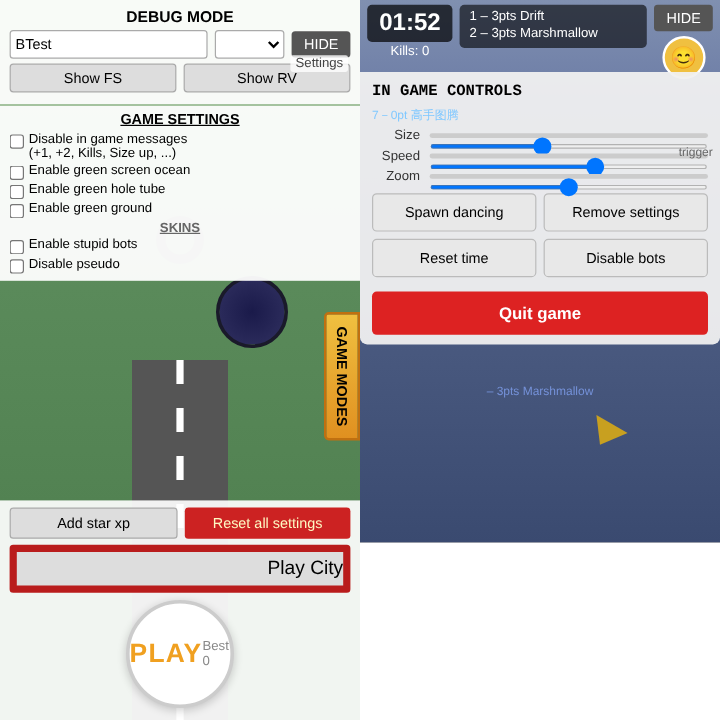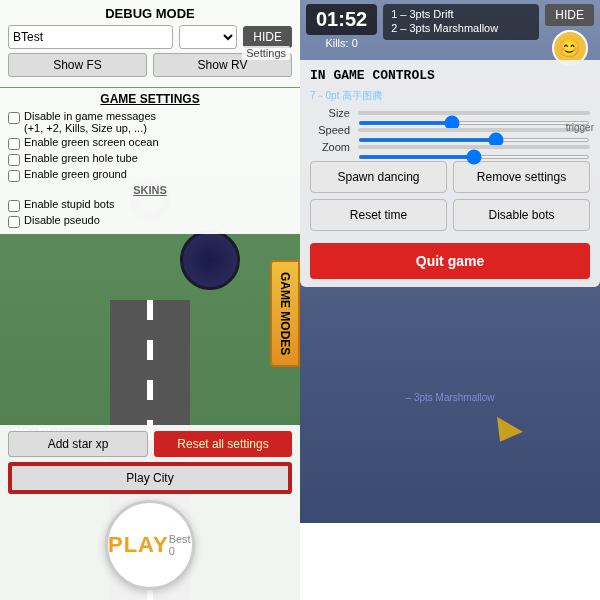--- a/index.html
+++ b/index.html
@@ -186,27 +186,27 @@
       cursor: pointer;
       flex: 1;
     }
     .play-mode-row {
       display: flex;
       gap: 6px;
       margin-bottom: 6px;
     }
     .play-city-btn, .play-pirates-btn {
       background: #ddd;
-      border: 4px solid #b91c1c;
+      border: 6px solid #b91c1c;
       border-radius: 3px;
       padding: 5px 0;
-      font-size: 12px;
+      font-size: 16px;
       cursor: pointer;
       flex: 1;
-      text-align: center;
+      text-align: right;
     }
 
     
     .play-circle-container {
       display: flex;
       justify-content: center;
       margin-bottom: 4px;
     }
     .play-circle {
       width: 90px;
@@ -228,21 +228,21 @@
       letter-spacing: 1px;
     }
     .best-text {
       font-size: 11px;
       color: #888;
     }
 
     
     .right-panel {
       width: 300px;
-      height: 523px;
+      height: 452px;
       position: relative;
       overflow: hidden;
       background: #3a3a4a;
     }
     .game-view-bg {
       position: absolute;
       inset: 0;
       background: linear-gradient(180deg, #8090b0 0%, #6070a0 30%, #4a5a80 60%, #3a4a70 100%);
       z-index: 0;
     }

